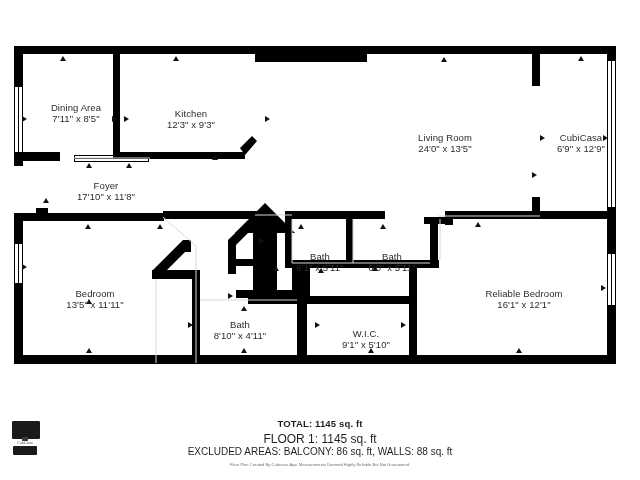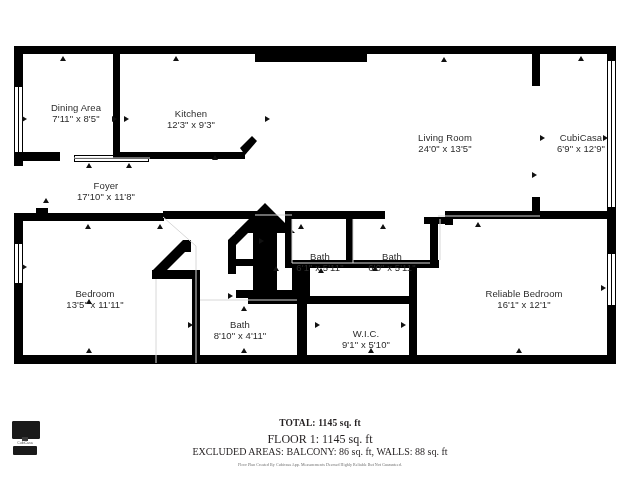--- a/index.html
+++ b/index.html
@@ -47,21 +47,20 @@
     font-size: 9.5px;
     letter-spacing: 0.1px;
     display: block;
   }
   .summary {
     position: absolute;
     left: 0;
     width: 640px;
     text-align: center;
     color: #231f20;
-    font-family: Liberation Serif, serif;
   }
   #summary-total {
     top: 418px;
     font-size: 9.5px;
     font-weight: bold;
     letter-spacing: 0.15px;
   }
   #summary-floor {
     top: 432px;
     font-size: 12px;

